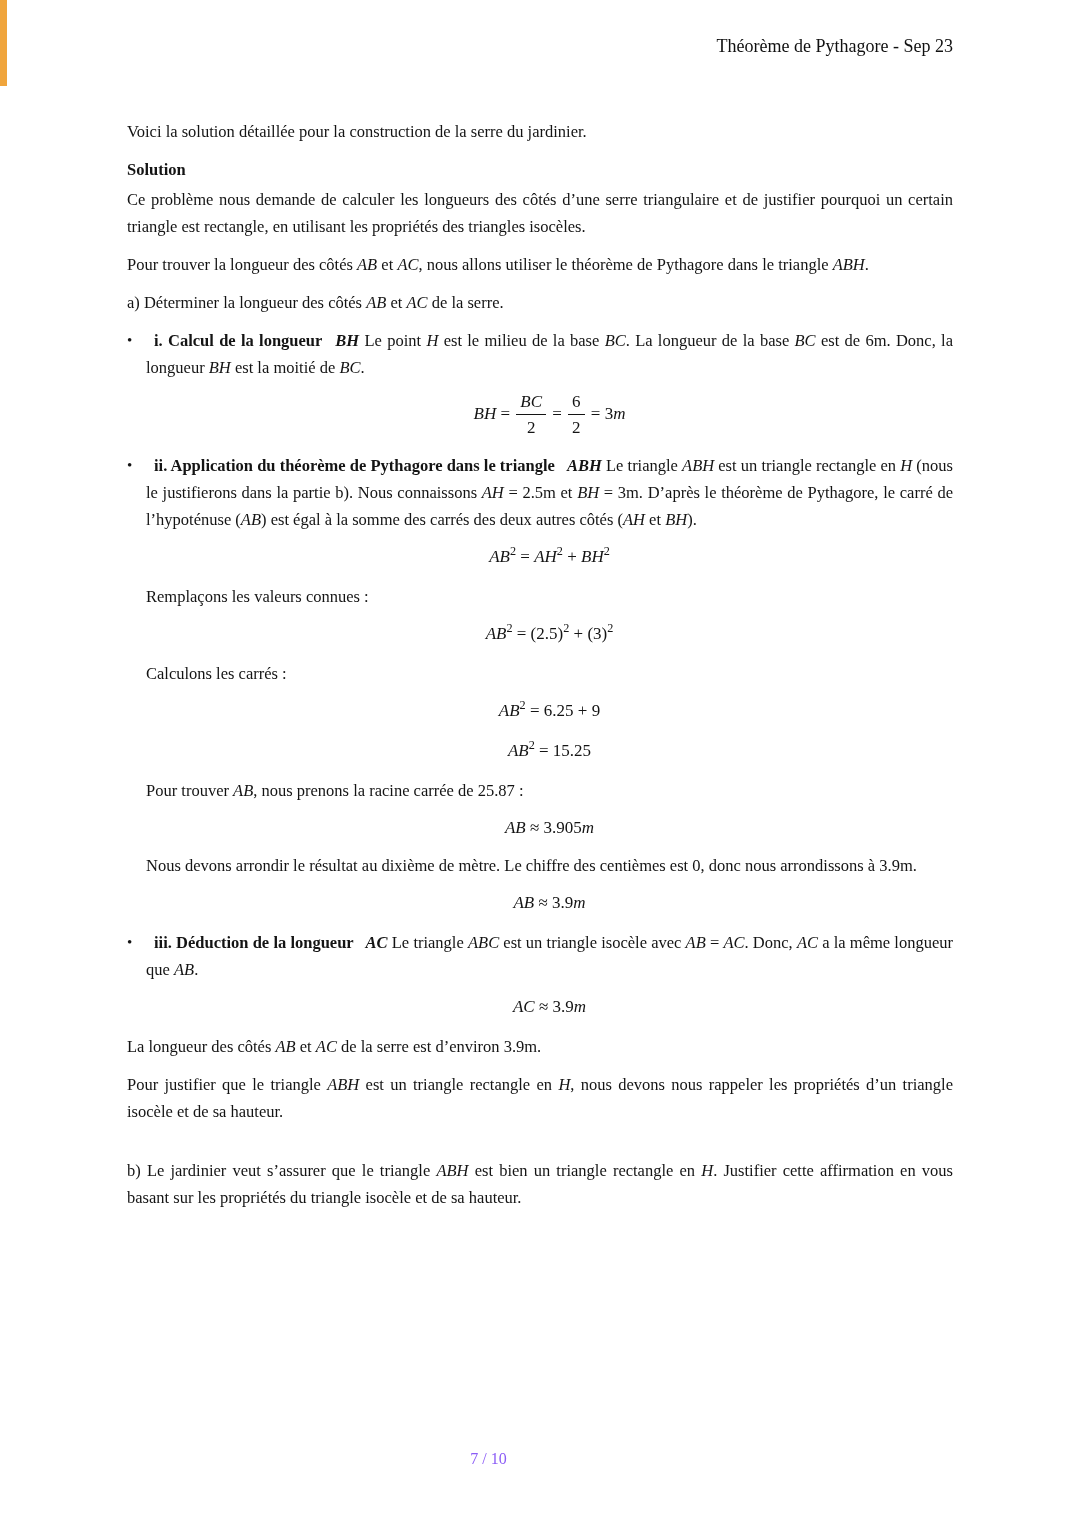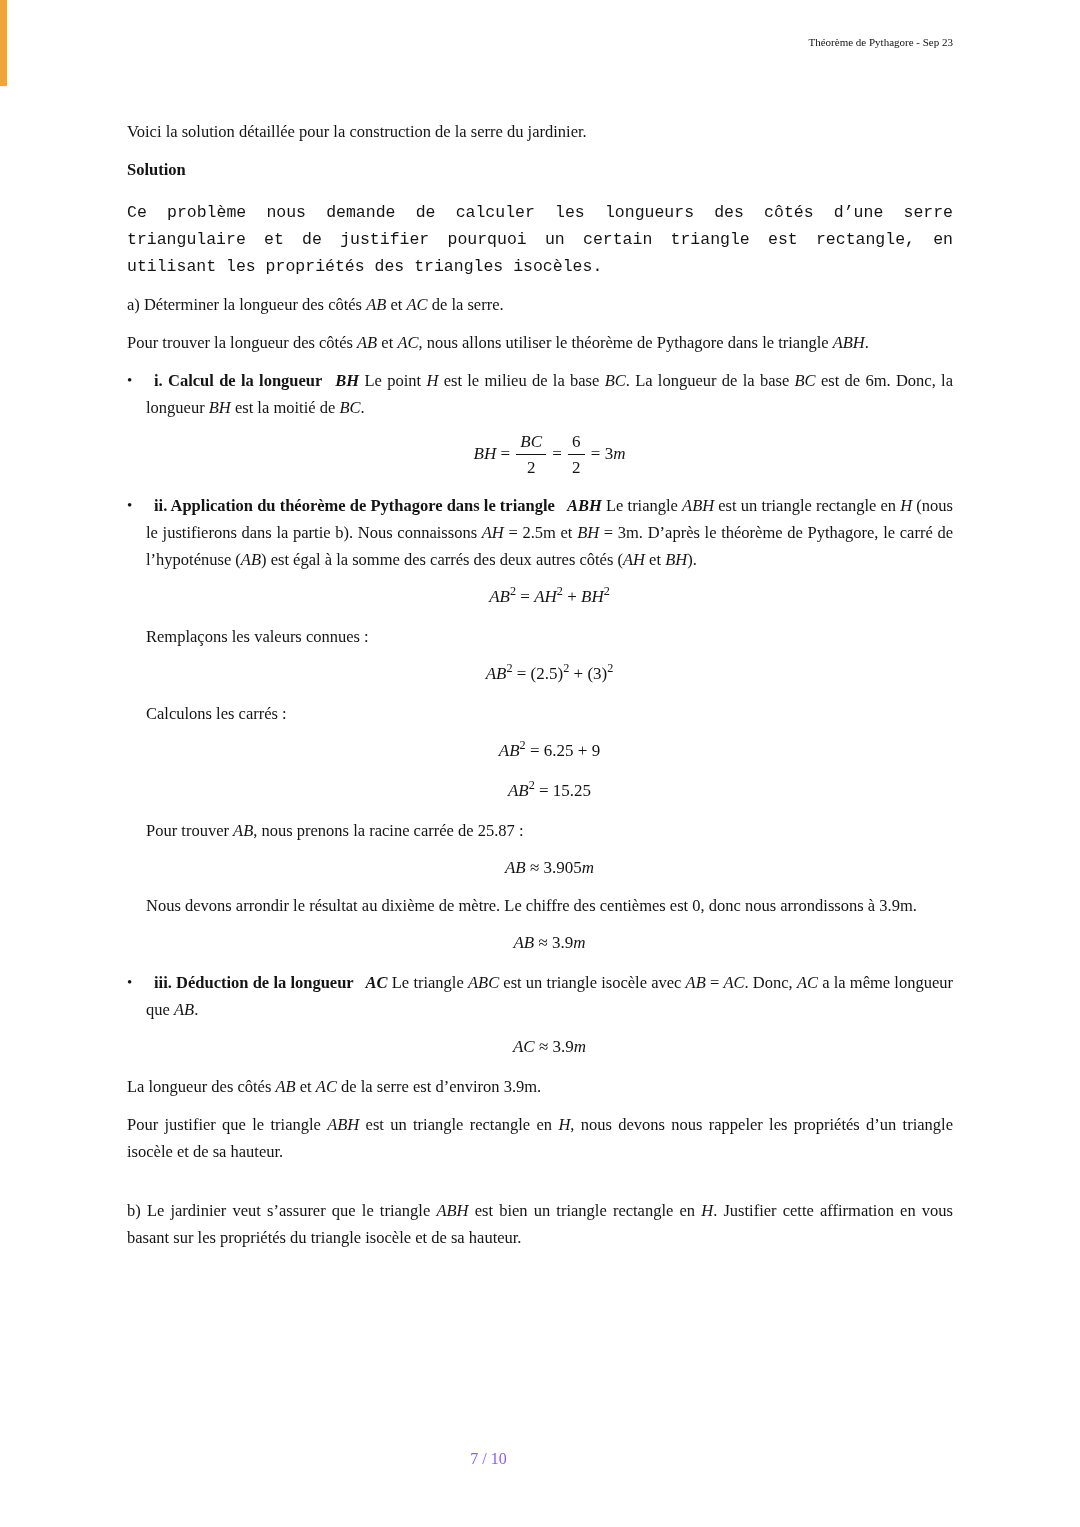--- a/index.html
+++ b/index.html
@@ -9,33 +9,33 @@
     font-family:"Liberation Serif","DejaVu Serif",serif;
     color:#141414;
     position:relative;
   }
   .page { position:relative; width:1080px; height:1527px; background:#ffffff; overflow:hidden; }
 
   .accent-strip { position:absolute; left:0; top:0; width:7px; height:86px; background:#f0a53c; }
 
   .page-header {
     position:absolute; top:36px; left:127px; right:127px;
-    text-align:right; font-size:11px; color:#111;
+    text-align:right; font-size:18px; color:#111;
   }
 
   .content {
     position:absolute; left:127px; top:118px; width:826px;
     font-size:16.5px; line-height:27px; color:#141414;
   }
 
   h1.title { font-size:22.5px; font-weight:bold; line-height:30px; margin-bottom:18px; }
 
   .para { text-align:justify; margin-bottom:11px; }
   .bold-label { font-weight:bold; }
-  .solution-block .para { margin-top:16px;font-family:Liberation Mono, monospace; }
+  .solution-block .para { margin-top:3px; }
 
   .bullet-list { list-style:none; margin:2px 0 0 0; }
   .bullet-item { display:flex; margin-bottom:2px; }
   .bullet-marker { flex:0 0 19px; width:19px; font-size:15px; line-height:27px; }
   .bullet-body { flex:1; min-width:0; }
   .bullet-body .para { margin-bottom:10px; }
 
   .eq {
     text-align:center;
     font-size:17px;
@@ -73,23 +73,23 @@
   <main class="content">
 
 
     <p class="para"><span>Voici la solution détaillée pour la construction de la serre du jardinier.</span></p>
 
     <div class="solution-block">
       <div class="bold-label">Solution</div>
       <p class="para"><span>Ce problème nous demande de calculer les longueurs des côtés d’une serre triangulaire et de justifier pourquoi un certain triangle est rectangle, en utilisant les propriétés des triangles isocèles.</span></p>
     </div>
 
+    <p class="para"><span>Pour trouver la longueur des côtés </span><span class="mi">AB</span><span> et </span><span class="mi">AC</span><span>, nous allons utiliser le théorème de Pythagore dans le triangle </span><span class="mi">ABH</span><span>.</span></p>
+
     <p class="para"><span>a) Déterminer la longueur des côtés </span><span class="mi">AB</span><span> et </span><span class="mi">AC</span><span> de la serre.</span></p>
-
-    <p class="para"><span>Pour trouver la longueur des côtés </span><span class="mi">AB</span><span> et </span><span class="mi">AC</span><span>, nous allons utiliser le théorème de Pythagore dans le triangle </span><span class="mi">ABH</span><span>.</span></p>
 
     <ul class="bullet-list">
 
       <li class="bullet-item">
         <span class="bullet-marker">•</span>
         <div class="bullet-body">
           <p class="para"><span class="bold">i. Calcul de la longueur </span><span class="mi bold">BH</span><span> Le point </span><span class="mi">H</span><span> est le milieu de la base </span><span class="mi">BC</span><span>. La longueur de la base </span><span class="mi">BC</span><span> est de 6m. Donc, la longueur </span><span class="mi">BH</span><span> est la moitié de </span><span class="mi">BC</span><span>.</span></p>
           <div class="eq"><span class="mi">BH</span><span> = </span><span class="frac"><span class="fnum mi">BC</span><span class="fden">2</span></span><span> = </span><span class="frac"><span class="fnum">6</span><span class="fden">2</span></span><span> = 3</span><span class="mi">m</span></div>
         </div>
       </li>

